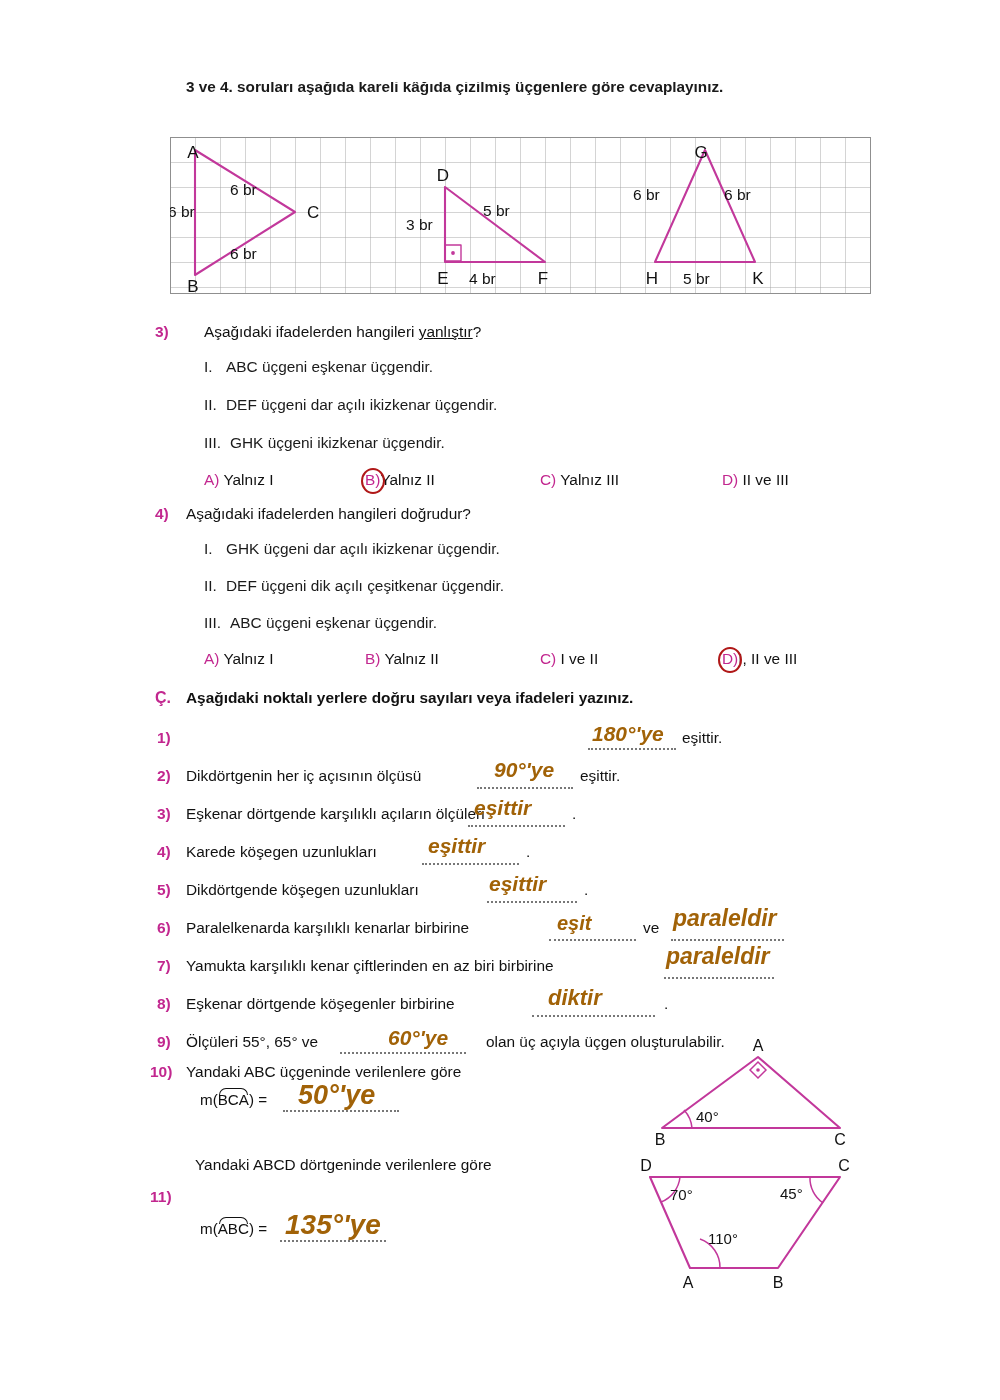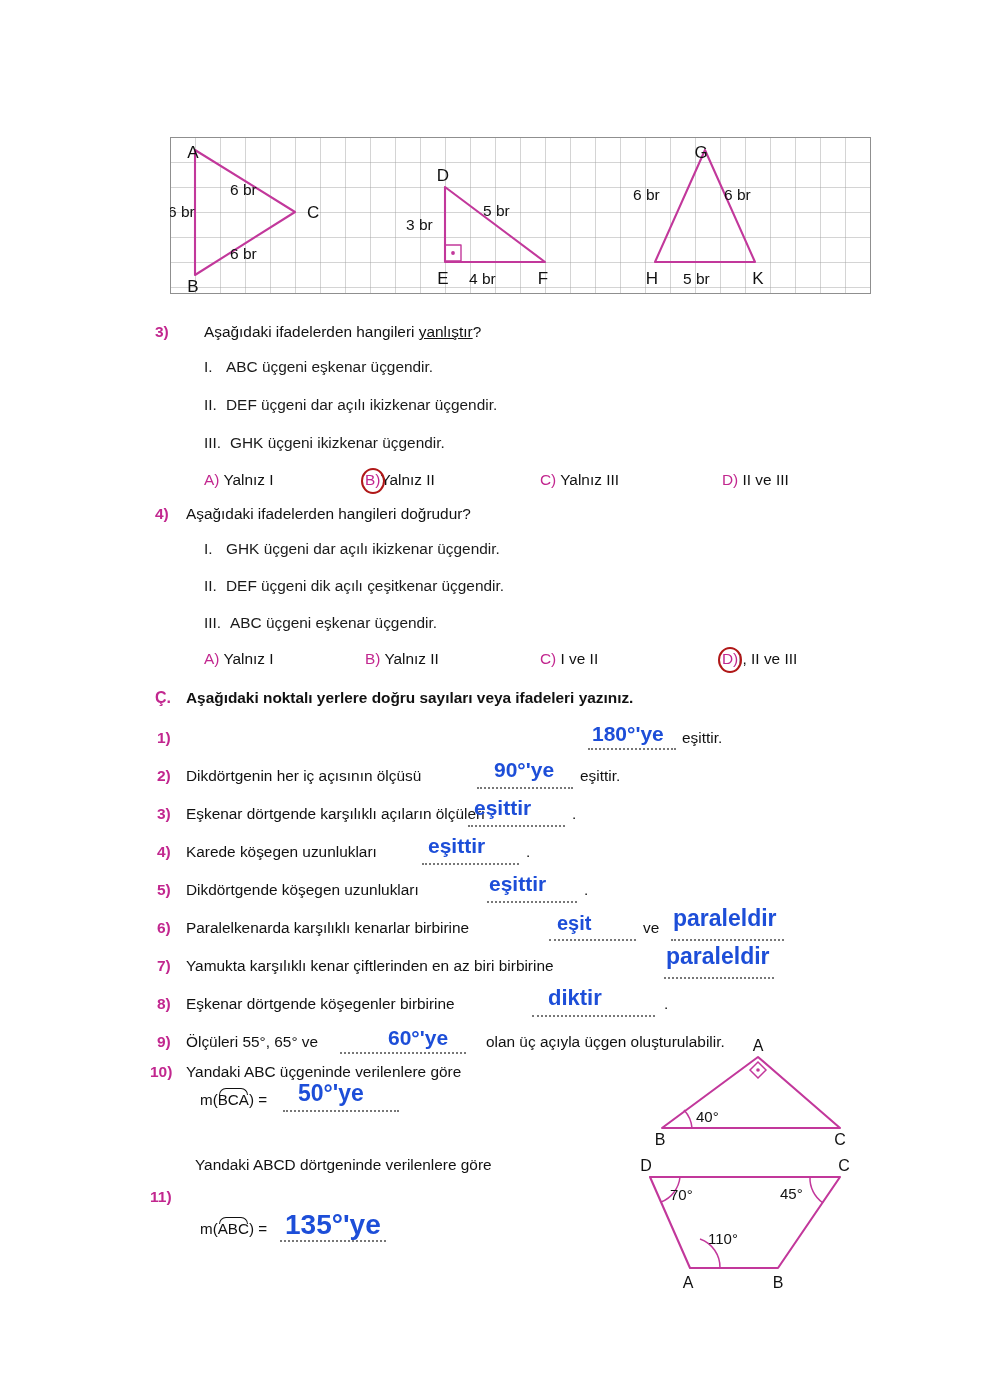--- a/index.html
+++ b/index.html
@@ -72,24 +72,25 @@
   }
 
   
   .dots {
     position: absolute;
     border-bottom: 2px dotted #777;
     height: 0;
   }
   .ans {
     position: absolute;
-    color: #1d4ed8;
+    color: #a16207;
     font-weight: bold;
     white-space: nowrap;
     font-family: "Liberation Sans", sans-serif;
+    font-style: italic;
   }
 
   
   .fig { position: absolute; }
 
   .pagenum {
     position: absolute;
     left: 0; right: 0; top: 1312px;
     text-align: center;
     font-size: 14.5px;
@@ -109,20 +110,23 @@
     border-left: 1.4px solid #111;
     border-right: 1.4px solid #111;
     border-radius: 7px 7px 0 0;
   }
 </style>
 </head>
 <body>
 
 <div class="page">
 
+  <div class="header-clip">
+    <div class="inner">3 ve 4. soruları aşağıda kareli kâğıda çizilmiş üçgenlere göre cevaplayınız.</div>
+  </div>
 
   <div class="grid-wrap">
     <svg width="702" height="158" viewBox="0 0 702 158">
       <defs>
         <pattern id="sq" width="25" height="25" patternUnits="userSpaceOnUse">
           <path d="M 25 0 L 0 0 0 25" fill="none" stroke="#a0a0a0" stroke-width="0.9"></path>
         </pattern>
       </defs>
       <rect x="0.5" y="0.5" width="700" height="156" fill="url(#sq)" stroke="#8f8f8f" stroke-width="1"></rect>
 
@@ -278,21 +282,21 @@
   <div class="dots" style="left:340px; top:1052px; width:126px;"></div>
   <div class="ans" style="left:388px; top:1026px; font-size:21px;">60°'ye</div>
   <div class="qtext" style="left:474px; top:1033px;margin-left:12px;">olan üç açıyla üçgen oluşturulabilir.</div>
 
   <div class="qnum" style="left:150px; top:1063px;text-align:center;">10)</div>
   <div class="qtext" style="left:186px; top:1063px;">Yandaki ABC üçgeninde verilenlere göre</div>
   <div class="qtext" style="left:200px; top:1091px;">
     <span class="mlabel">m(</span><span class="overarc"><span class="arcline"></span><span class="mlabel">BCA</span></span><span class="mlabel">) = </span>
   </div>
   <div class="dots" style="left:283px; top:1110px; width:116px;"></div>
-  <div class="ans" style="left:298px; top:1080px; font-size:23px;">50°'ye</div>
+  <div class="ans" style="left:298px; top:1080px; font-size:27px;">50°'ye</div>
 
   <div class="fig" style="left:640px; top:1030px;">
     <svg width="230" height="118" viewBox="0 0 230 118">
       <path d="M 118 27 L 22 98 L 200 98 Z" fill="none" stroke="#c2389b" stroke-width="2.1" stroke-linejoin="round"></path>
 
       <g>
         <path d="M 118 32 L 126 40 L 118 48 L 110 40 Z" fill="none" stroke="#c2389b" stroke-width="1.5"></path>
         <circle cx="118" cy="40" r="1.8" fill="#c2389b"></circle>
       </g>
 

